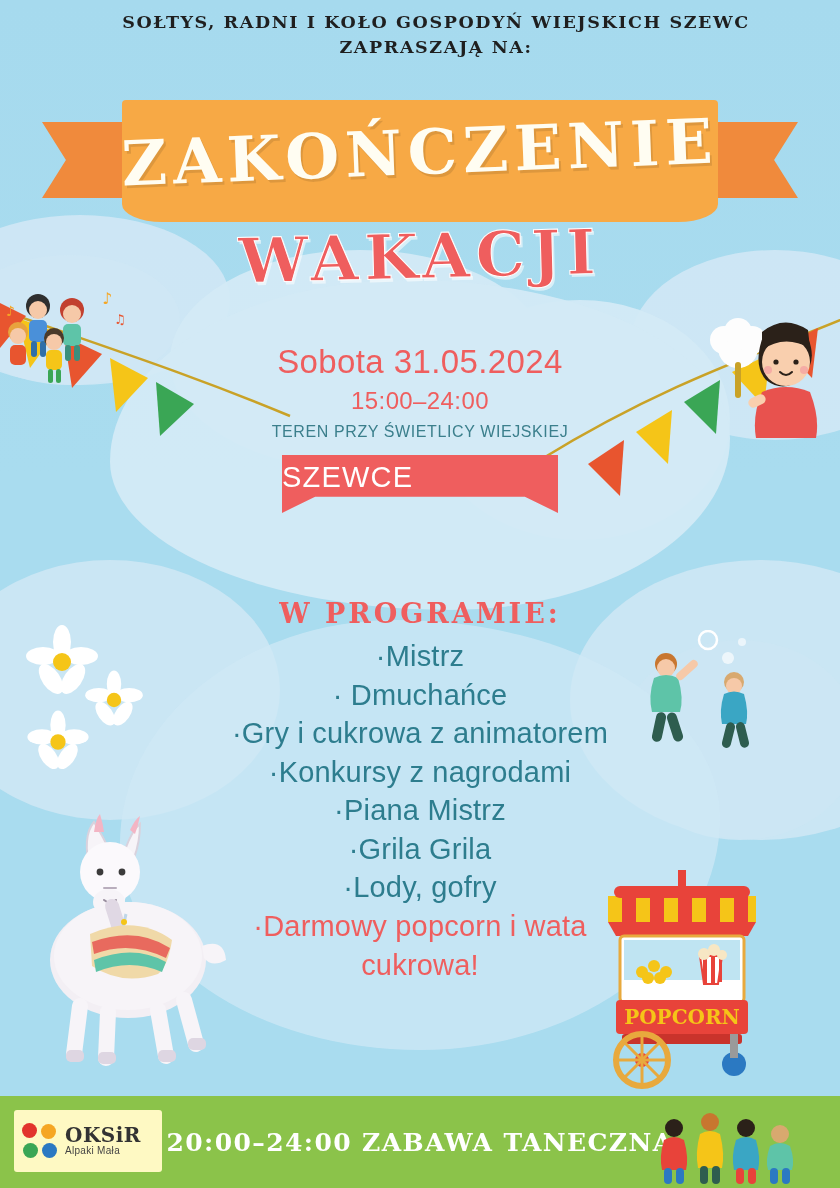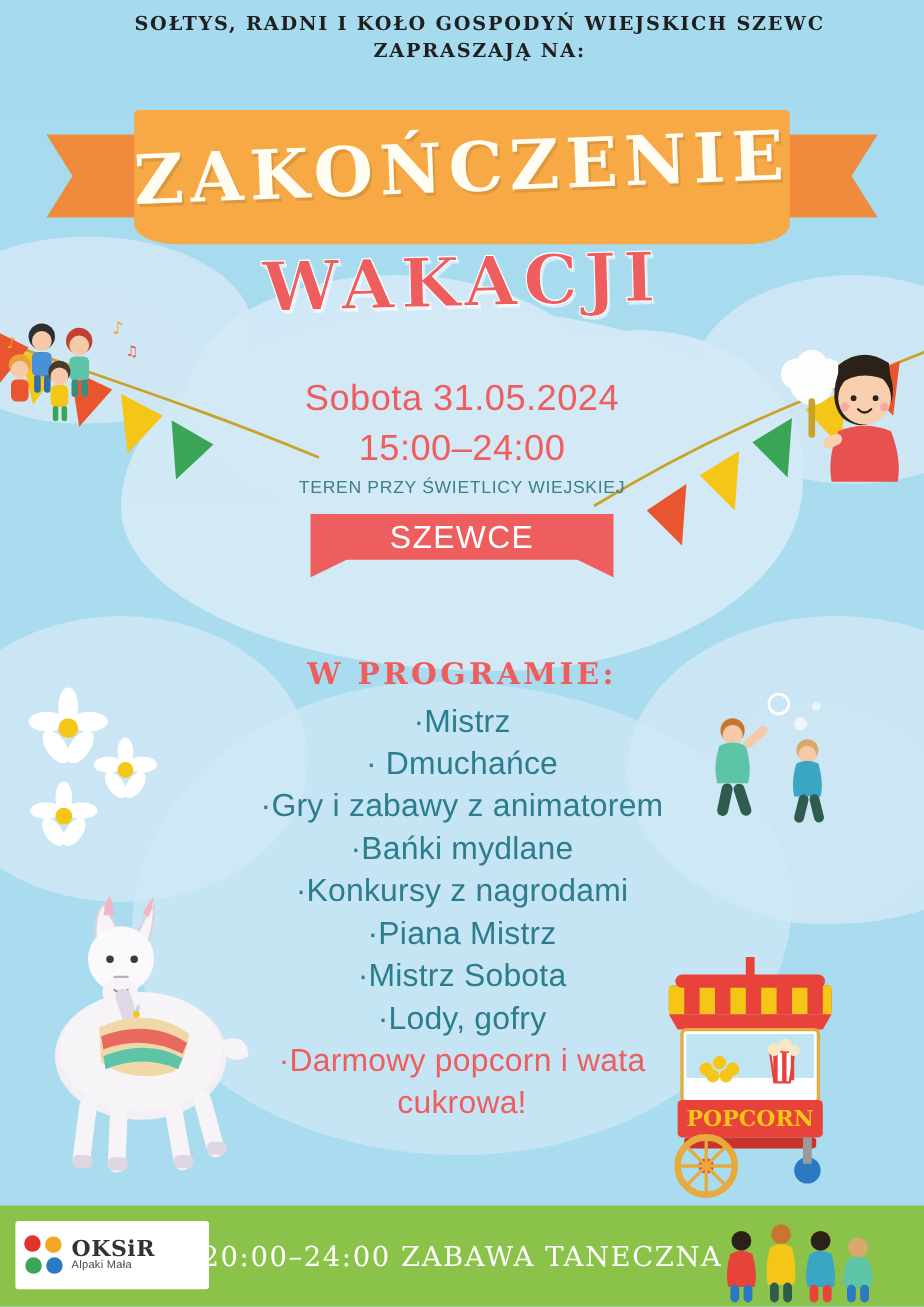--- a/index.html
+++ b/index.html
@@ -212,42 +212,41 @@
     text-align: center;
     z-index: 11;
   }
   .info-date {
     font-size: 33px;
     color: #ef5e5e;
     letter-spacing: 0.4px;
     line-height: 1.35;
   }
   .info-time {
-    font-size: 33px;
+    font-size: 24px;
     color: #ef5e5e;
     letter-spacing: 0.4px;
     line-height: 1.35;
   }
   .info-place {
     margin-top: 6px;
     font-size: 16px;
     color: #3b7f8c;
     letter-spacing: 0.6px;
     text-transform: uppercase;
   }
   .place-ribbon {
     position: relative;
     margin: 14px auto 0;
     width: 276px;
     height: 58px;
     background: #ef5e5e;
     clip-path: polygon(0 0, 100% 0, 100% 100%, 88% 72%, 12% 72%, 0 100%);
     display: flex;
     align-items: flex-start;
-    justify-content: center;
   }
   .place-ribbon span {
     color: #ffffff;
     font-size: 29px;
     letter-spacing: 1.2px;
     line-height: 44px;
   }
 
   
   .program {
@@ -287,32 +286,32 @@
     z-index: 15;
     display: flex;
     align-items: center;
   }
   .footer-text {
     position: absolute;
     left: 0;
     width: 100%;
     text-align: center;
     font-family: "DejaVu Serif", serif;
-    font-weight: normal;
+    font-weight: bold;
     font-size: 25px;
     letter-spacing: 1.4px;
     color: #ffffff;
   }
   .logo-box {
     position: absolute;
     left: 14px;
     top: 14px;
-    width: 176px;
+    width: 148px;
     height: 62px;
-    background: #ffffff;
+    background: #fef9c3;
     border-radius: 3px;
     display: flex;
     align-items: center;
     padding-left: 8px;
     box-sizing: border-box;
   }
   .logo-mark {
     width: 36px;
     height: 36px;
     position: relative;
@@ -506,25 +505,24 @@
     <circle cx="104" cy="56" r="8" fill="#f6c9a8"></circle>
     <path d="M94 64 q10 -5 20 0 q5 18 2 30 l-24 0 q-3 -14 2 -30 z" fill="#3aa6c4"></path>
     <rect x="94" y="92" width="9" height="26" rx="4.5" fill="#2e5d4f" transform="rotate(14 98 105)"></rect>
     <rect x="108" y="92" width="9" height="26" rx="4.5" fill="#2e5d4f" transform="rotate(-14 112 105)"></rect>
   </svg>
 
   <div class="program">
     <div class="program-title">W PROGRAMIE:</div>
     <div class="program-item">·Mistrz</div>
     <div class="program-item">· Dmuchańce</div>
-    <div class="program-item">·Gry i zabawy z animatorem</div>
-    <div class="program-item">·Bańki mydlane</div>
+    <div class="program-item">·Gry i cukrowa z animatorem</div>
     <div class="program-item">·Konkursy z nagrodami</div>
     <div class="program-item">·Piana Mistrz</div>
-    <div class="program-item">·Mistrz Sobota</div>
+    <div class="program-item">·Grila Grila</div>
     <div class="program-item">·Lody, gofry</div>
     <div class="program-item highlight">·Darmowy popcorn i wata</div>
     <div class="program-item highlight">cukrowa!</div>
   </div>
 
   <svg class="illus illus-alpaca" width="230" height="280" viewBox="0 0 230 280">
     <ellipse cx="120" cy="150" rx="78" ry="58" fill="#f3eff4"></ellipse>
     <ellipse cx="120" cy="146" rx="74" ry="54" fill="#f7f4f8"></ellipse>
     <path d="M82 60 q-8 -34 4 -48 q10 16 16 30 z" fill="#f7f4f8" stroke="#d9d2dd" stroke-width="2"></path>
     <path d="M112 58 q8 -34 20 -44 q0 18 -6 34 z" fill="#f7f4f8" stroke="#d9d2dd" stroke-width="2"></path>

